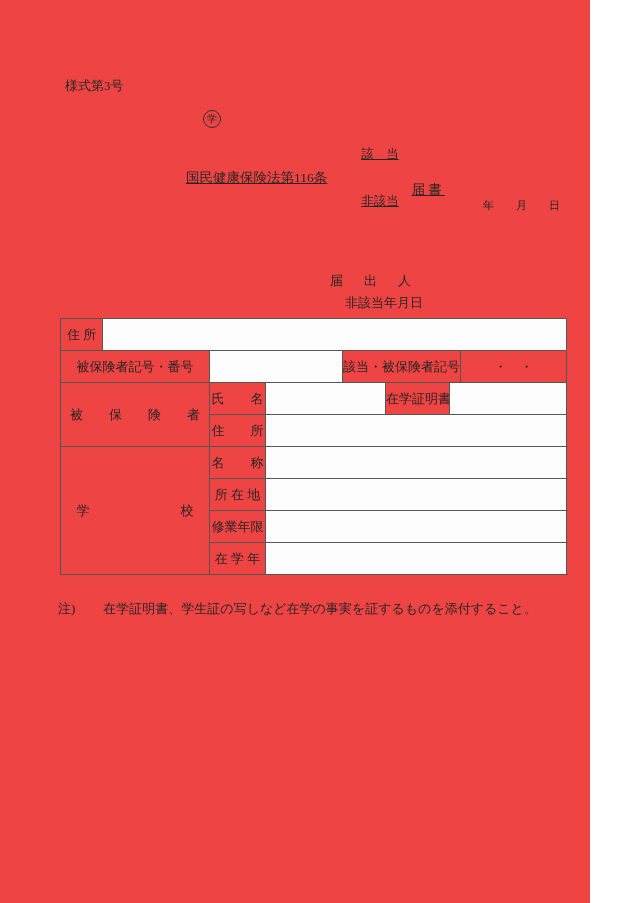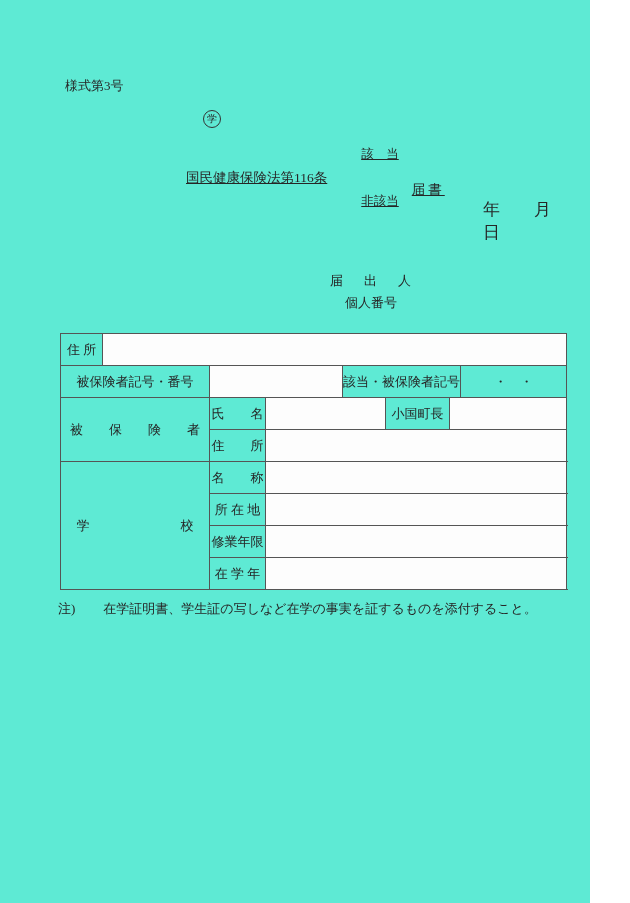--- a/index.html
+++ b/index.html
@@ -1,20 +1,20 @@
 <!DOCTYPE html>
 <html><head>
 <meta charset="utf-8">
 <style>
   html, body { margin: 0; padding: 0; background: #ffffff; }
   .page {
     position: relative;
     width: 590px;
     height: 903px;
-    background: #5eead4;
+    background: #ef4444;
     color: #262626;
     font-family: "Liberation Serif", "DejaVu Serif", serif;
     font-size: 13px;
     overflow: hidden;
   }
   .abs { position: absolute; }
 
   .form-number { left: 65px; top: 77px; font-size: 13px; }
 
   .stamp {
@@ -23,31 +23,31 @@
     border: 1px solid #333;
     border-radius: 50%;
     display: flex; align-items: center; justify-content: center;
     font-size: 10px; line-height: 1;
   }
 
   .title-row { left: 186px; top: 146px; display: flex; align-items: center; font-size: 13.5px; text-decoration: underline; }
   .stacked { display: flex; flex-direction: column; font-size: 12.5px; line-height: 16px; margin-left: 34px; gap: 31px; }
   .doctype { margin-left: 13px; letter-spacing: 3px; margin-top: 24px; }
 
-  .date-line { left: 483px; top: 198px; font-size: 17px; }
+  .date-line { left: 483px; top: 198px; font-size: 11px; text-align: right; }
 
   .addressee-row { left: 85px; top: 237px; display: flex; font-size: 13.5px; }
   .honorific { margin-left: 76px; }
 
   .notifier { left: 330px; top: 272px; font-size: 13px; }
   .notifier-label { letter-spacing: 4px; }
   .household-head { margin-left: 15px; margin-top: 4px; }
 
   table.form {
-    left: 60px; top: 333px;
+    left: 60px; top: 318px;
     border-collapse: collapse;
     table-layout: fixed;
     width: 506px;
     padding-left: 17px;
   }
   .form td {
     border: 1px solid #555;
     height: 31px;
     padding: 0;
     font-size: 13px;
@@ -79,21 +79,21 @@
       <span>非該当</span>
     </span>
     <span class="doctype">届書</span>
   </div>
 
   <div class="abs date-line">年　　月　　日</div>
 
 
   <div class="abs notifier">
     <div class="notifier-label">届　出　人</div>
-    <div class="household-head">個人番号</div>
+    <div class="household-head">非該当年月日</div>
   </div>
 
   <table class="form abs">
     <colgroup>
       <col style="width:42px">
         <col style="width:107px">
         <col style="width:56px">
         <col style="width:77px">
       <col style="width:43px">
         <col style="width:64px">
@@ -108,21 +108,21 @@
       <tr>
         <td colspan="2" class="lbl">被保険者記号・番号</td>
         <td colspan="2" class="field"></td>
         <td colspan="3" class="lbl">該当・被保険者記号</td>
         <td class="lbl">・　・</td>
       </tr>
       <tr>
         <td colspan="2" rowspan="2" class="lbl">被　　保　　険　　者</td>
         <td class="lbl">氏　　名</td>
         <td colspan="2" class="field"></td>
-        <td class="lbl">小国町長</td>
+        <td class="lbl">在学証明書</td>
         <td colspan="2" class="field"></td>
       </tr>
       <tr>
         <td class="lbl">住　　所</td>
         <td colspan="6" class="field"></td>
       </tr>
       <tr>
         <td colspan="2" rowspan="4" class="lbl">学　　　　　　　校</td>
         <td class="lbl">名　　称</td>
         <td colspan="6" class="field"></td>

